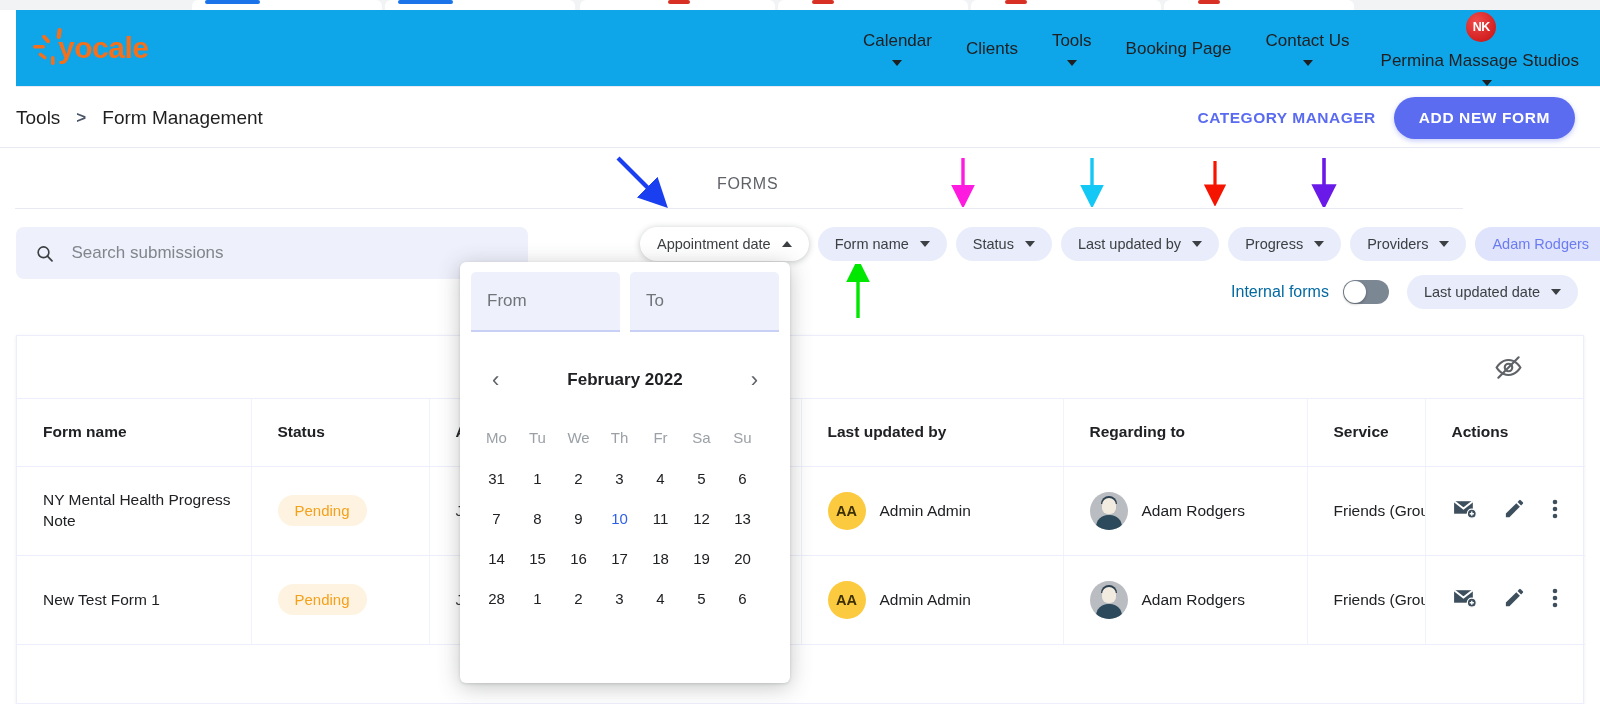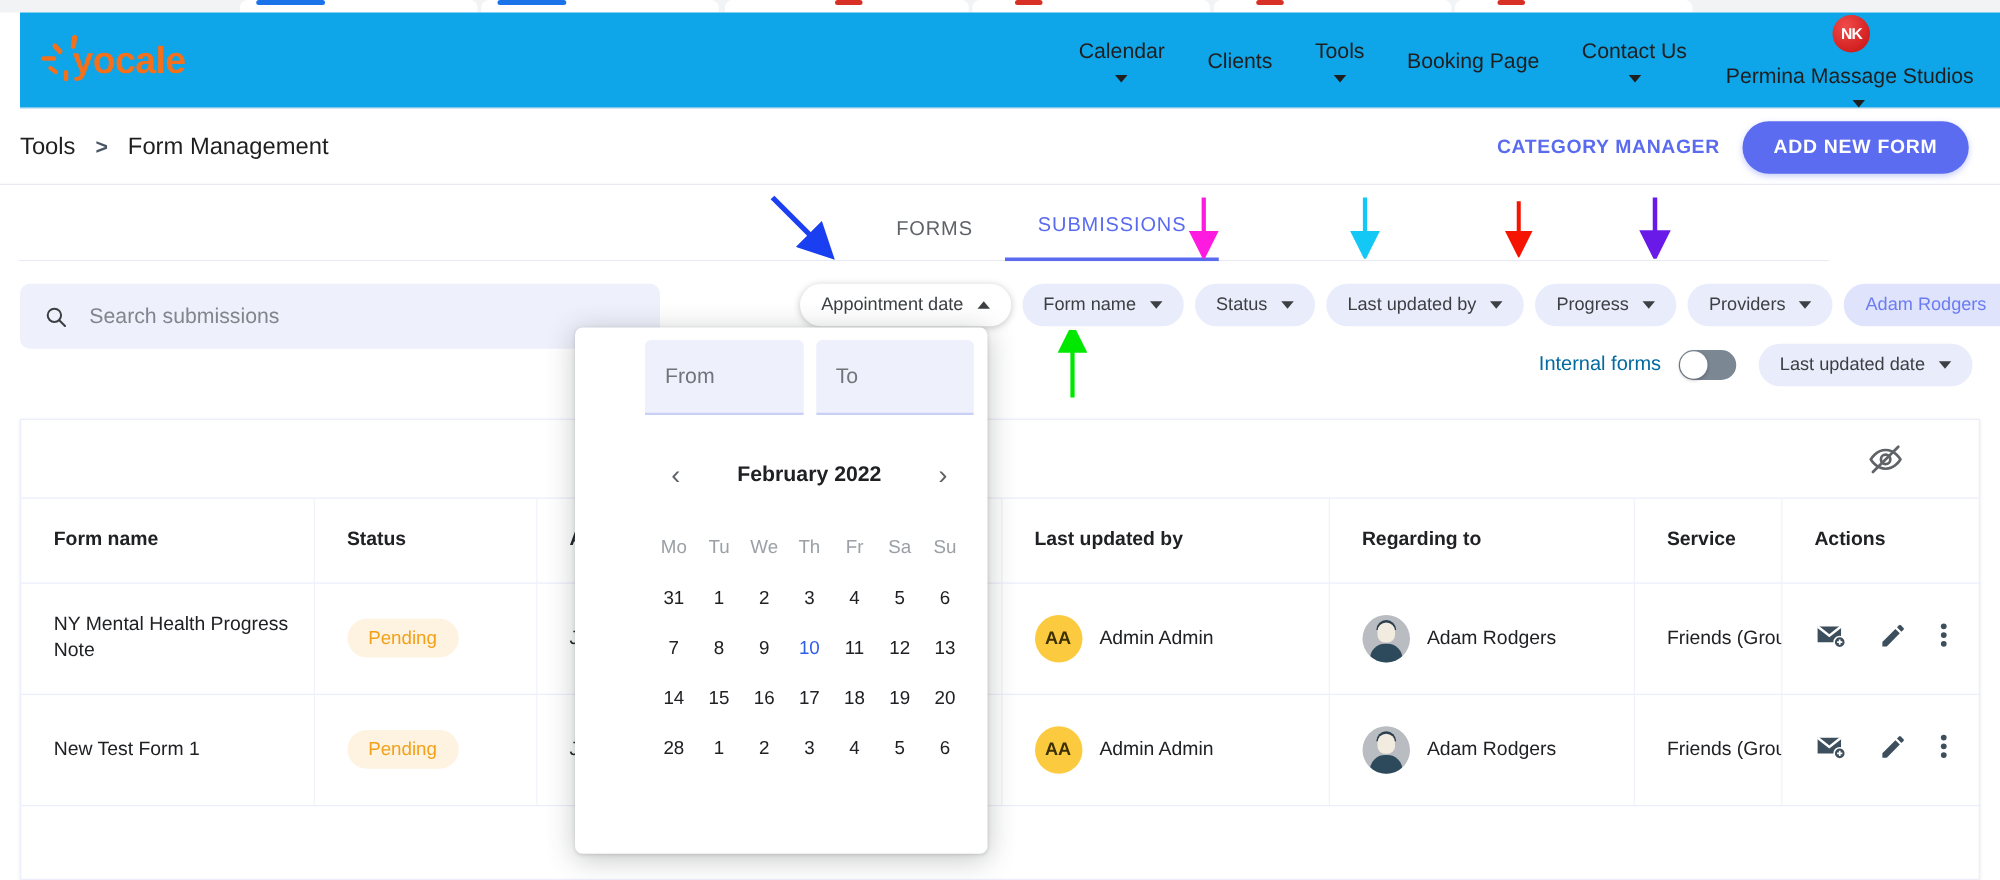--- a/index.html
+++ b/index.html
@@ -122,21 +122,20 @@
     position:absolute; left:1px; top:1px; width:22px;height:22px;border-radius:50%;
     background:#fff; box-shadow:0 1px 3px rgba(0,0,0,.3);
   }
 
   
   .datepop{
     position:absolute; left:460px; top:262px; width:330px; height:421px;
     background:#fff; border-radius:6px;
     box-shadow:0 4px 22px rgba(60,64,67,.30), 0 1px 3px rgba(60,64,67,.18);
     z-index:40;
-    padding-left:45px;
   }
   .dp-fields{ display:flex; gap:10px; padding:10px 11px 0 11px; }
   .dp-field{
     flex:1; height:60px; background:#eef0fb; border-radius:5px 5px 0 0;
     border-bottom:2px solid #c9d0f5; display:flex; align-items:center; padding:0 16px;
   }
   .dp-field span{ font-size:17px; color:#70757a; }
   .dp-head{
     display:flex; align-items:center; justify-content:space-between;
     padding:0 32px; height:72px; margin-top:12px;
@@ -261,21 +260,20 @@
   </div>
   <div class="crumb-actions">
     <span class="link-btn">CATEGORY MANAGER</span>
     <button class="primary-btn">ADD NEW FORM</button>
   </div>
 </div>
 
 <div class="tabs">
   <div class="tabs-inner">
     <div class="tab">FORMS</div>
-    <div class="tab active">SUBMISSIONS</div>
   </div>
 </div>
 
 <div class="filters">
 
   <div class="search-box">
     <svg width="21" height="21" viewBox="0 0 24 24">
       <circle cx="10.5" cy="10.5" r="6.6" fill="none" stroke="#3c4043" stroke-width="2"></circle>
       <line x1="15.3" y1="15.3" x2="21" y2="21" stroke="#3c4043" stroke-width="2.1" stroke-linecap="round"></line>
     </svg>

